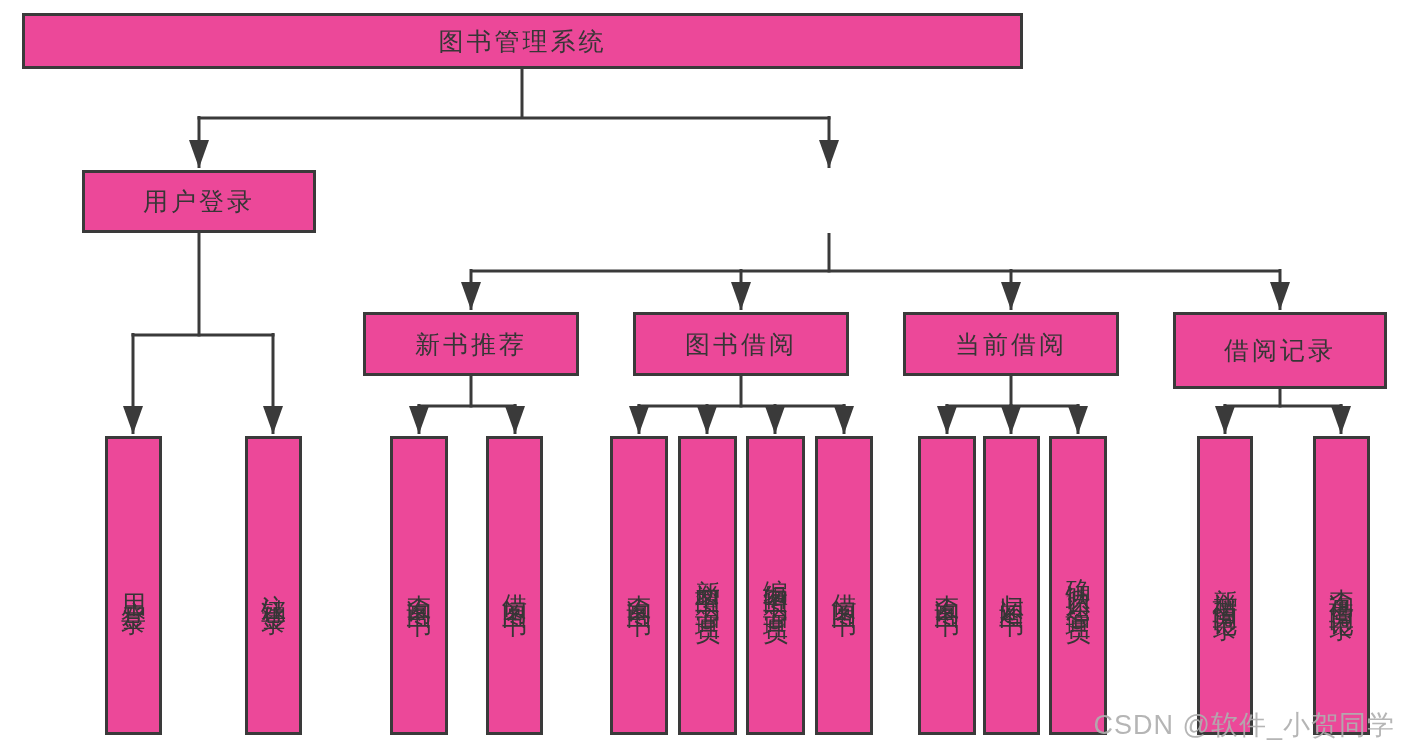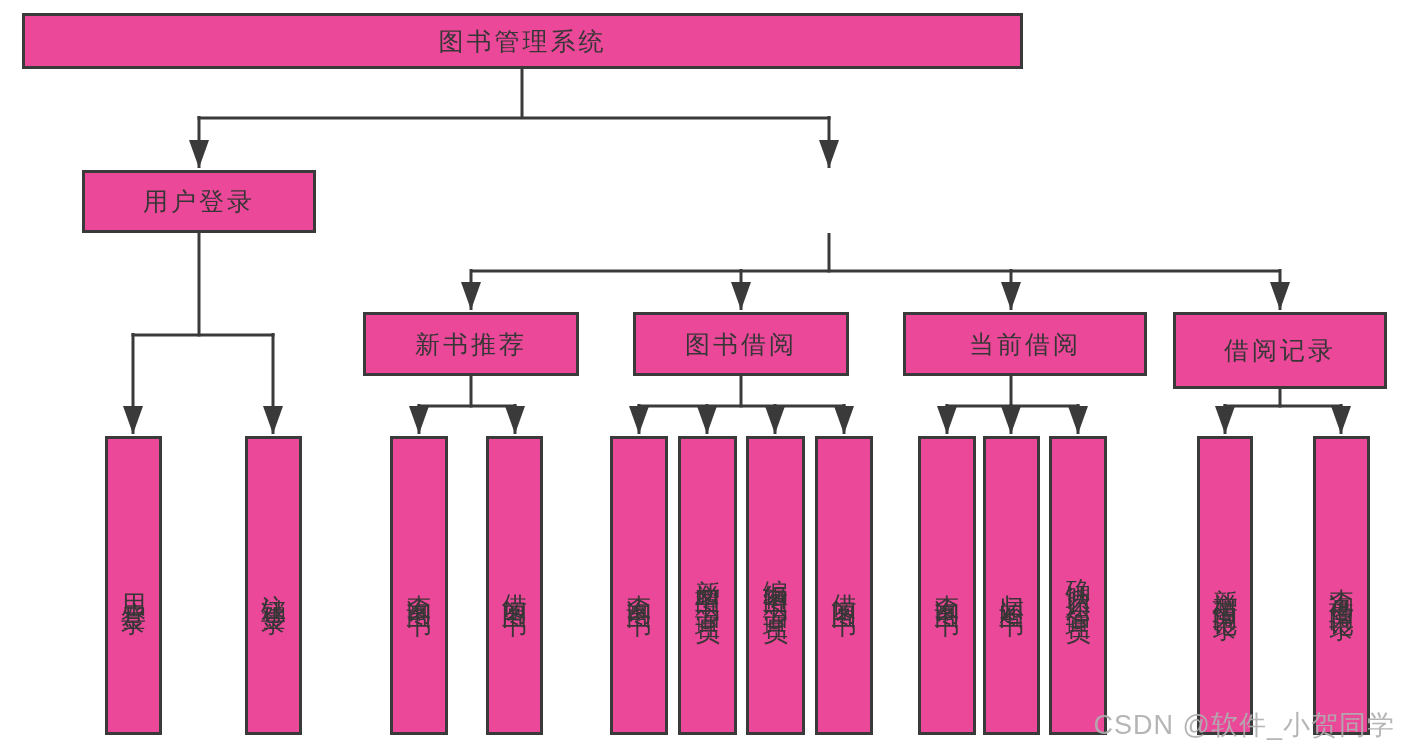--- a/index.html
+++ b/index.html
@@ -111,21 +111,21 @@
       <line x1="1341" y1="404" x2="1341" y2="434" marker-end="url(#arw)"></line>
     </g>
   </svg>
 
   <div class="box" style="left:22px; top:13px; width:1001px; height:56px;">图书管理系统</div>
 
   <div class="box" style="left:82px; top:170px; width:234px; height:63px;">用户登录</div>
 
   <div class="box" style="left:363px; top:312px; width:216px; height:64px;">新书推荐</div>
   <div class="box" style="left:633px; top:312px; width:216px; height:64px;">图书借阅</div>
-  <div class="box" style="left:903px; top:312px; width:244px; height:64px;">当前借阅</div>
+  <div class="box" style="left:903px; top:312px; width:216px; height:64px;">当前借阅</div>
   <div class="box" style="left:1173px; top:312px; width:214px; height:77px;">借阅记录</div>
 
   <div class="box vbox" style="left:105px; top:436px; width:57px; height:299px;">用户登录</div>
   <div class="box vbox" style="left:245px; top:436px; width:57px; height:299px;">注销登录</div>
 
   <div class="box vbox" style="left:390px; top:436px; width:58px; height:299px;">查询图书</div>
   <div class="box vbox" style="left:486px; top:436px; width:57px; height:299px;">借阅图书</div>
 
   <div class="box vbox" style="left:610px; top:436px; width:58px; height:299px;">查询图书</div>
   <div class="box vbox" style="left:678px; top:436px; width:59px; height:299px;">新增图书（管理员）</div>

